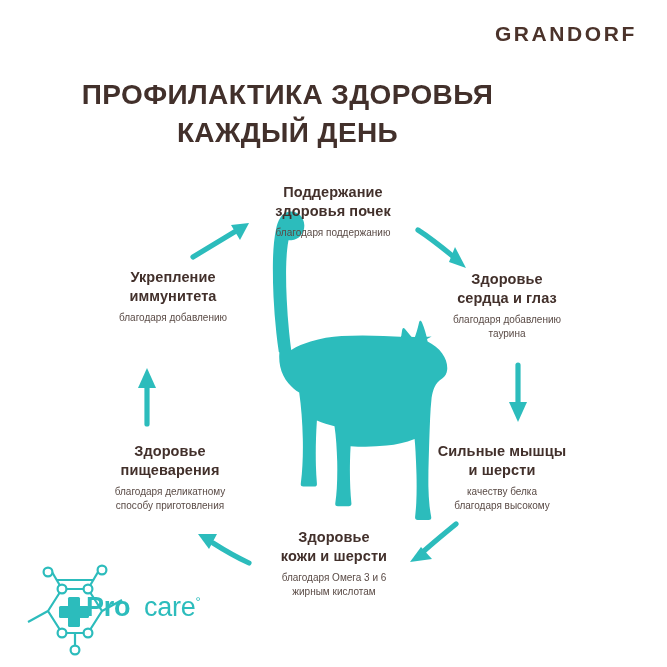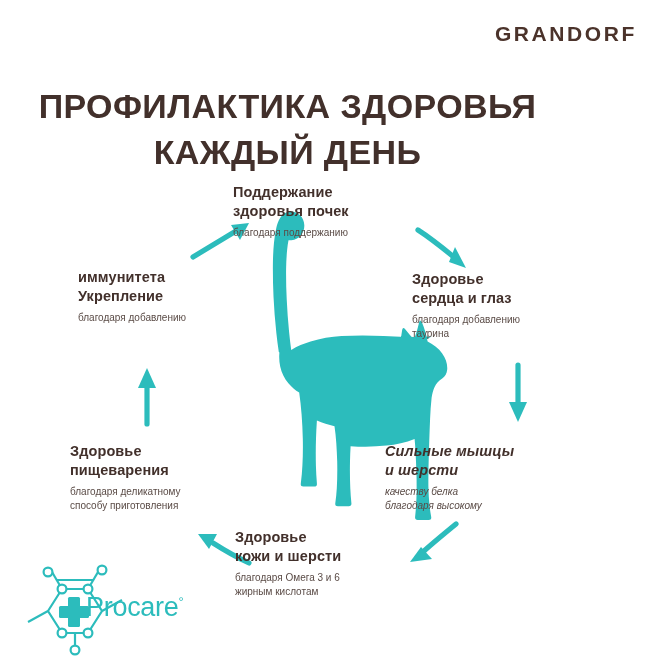--- a/index.html
+++ b/index.html
@@ -30,56 +30,57 @@
     font-size: 21px;
     font-weight: 600;
     letter-spacing: 2.6px;
     color: #4B332B;
     font-family: "Liberation Sans", sans-serif;
   }
 
   
   .title {
     position: absolute;
-    top: 84px;
+    top: 76px;
     left: 0;
     width: 575px;
     text-align: center;
     color: #42302B;
-    font-size: 34px;
+    font-size: 28px;
     font-weight: bold;
     line-height: 1.34;
     letter-spacing: 0.4px;
     font-family: "Liberation Sans", sans-serif;
   }
   .title .ln { display: block; }
 
   
   .node {
     position: absolute;
+    text-align: center;
   }
   .node .hd {
     color: #42302B;
     font-size: 14.5px;
     font-weight: bold;
     line-height: 1.32;
     letter-spacing: 0.1px;
   }
   .node .sb {
     margin-top: 5px;
     color: #5A4B46;
     font-size: 10px;
     font-weight: normal;
     line-height: 1.36;
   }
   .node .ln { display: block; }
 
   #node-kidney   { top: 183px; left: 233px; width: 200px; }
   #node-heart    { top: 270px; left: 412px; width: 190px; }
-  #node-muscles  { top: 442px; left: 385px; width: 196px; font-style: italic; }
+  #node-muscles  { top: 442px; left: 404px; width: 196px; }
   #node-skin     { top: 528px; left: 235px; width: 198px; }
   #node-digest   { top: 442px; left: 70px; width: 200px; }
   #node-immune   { top: 268px; left: 78px; width: 190px; }
 
   
   #art {
     position: absolute;
     top: 0; left: 0;
     width: 667px;
     height: 667px;
@@ -90,22 +91,22 @@
   .logo-word {
     position: absolute;
     left: 86px;
     top: 592px;
     color: #2CBCBC;
     font-size: 27px;
     letter-spacing: -0.3px;
     font-family: "Liberation Sans", sans-serif;
     white-space: nowrap;
   }
-  .logo-word .pro { font-weight: normal; }
-  .logo-word .care { font-weight: normal; }
+  .logo-word .pro { font-weight: bold; }
+  .logo-word .care { font-weight: normal; margin-left: 14px; }
   .logo-word .deg {
     font-size: 13px;
     vertical-align: super;
     font-weight: normal;
   }
 </style>
 </head>
 <body>
 
 <div id="stage">
@@ -306,22 +307,22 @@
       <span class="ln">пищеварения</span>
     </div>
     <div class="sb">
       <span class="ln">благодаря деликатному</span>
       <span class="ln">способу приготовления</span>
     </div>
   </div>
 
   <div class="node" id="node-immune">
     <div class="hd">
+      <span class="ln">Укрепление</span>
       <span class="ln">иммунитета</span>
-      <span class="ln">Укрепление</span>
     </div>
     <div class="sb">
       <span class="ln">благодаря добавлению</span>
     </div>
   </div>
 
   <div class="logo-word">
     <span class="pro">Pro</span><span class="care">care</span><span class="deg">°</span>
   </div>
 

